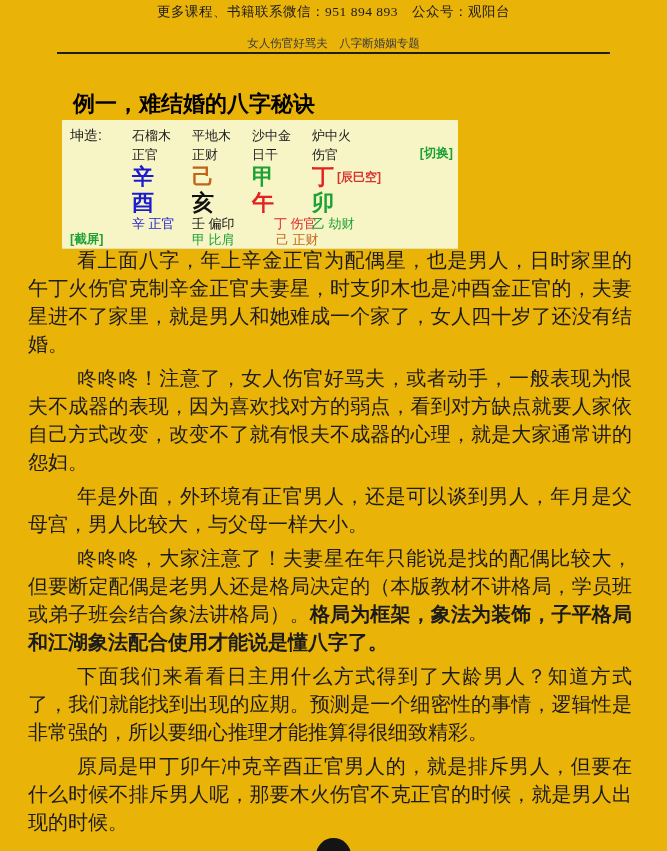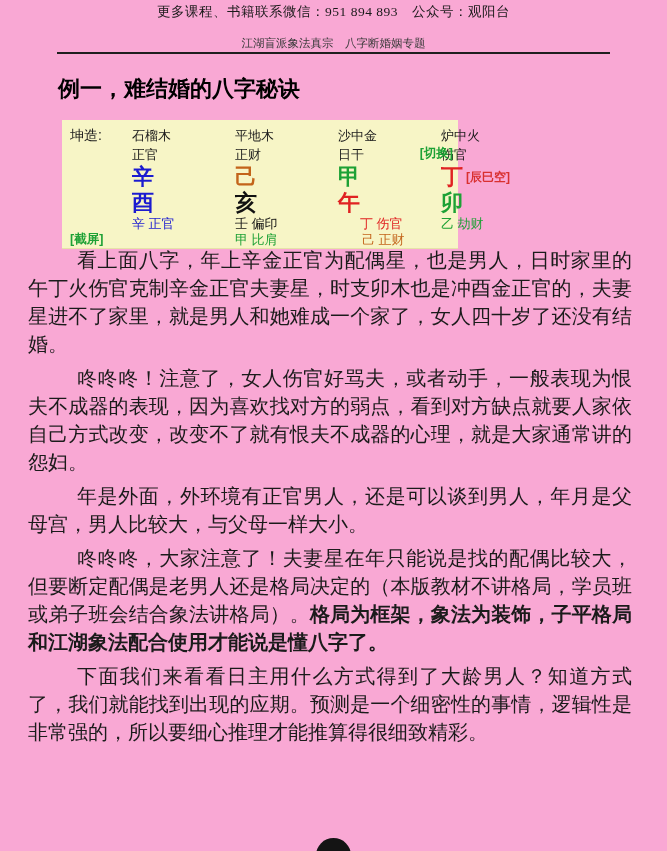--- a/index.html
+++ b/index.html
@@ -1,45 +1,45 @@
 <!DOCTYPE html>
 <html><head>
 <meta charset="utf-8">
 <style>
   html,body { margin:0; padding:0; background:#ffffff; }
   .page {
     position:relative; width:667px; height:851px; margin:0 auto;
-    background:#f9a8d4; overflow:hidden;
+    background:#eab308; overflow:hidden;
     font-family:"Liberation Sans","DejaVu Sans",sans-serif;
     color:#1b1b1b;
   }
   .hdr1 {
     position:absolute; top:3px; left:0; right:0; text-align:center;
     font-family:"Liberation Serif","DejaVu Serif",serif;
     font-size:13.5px; color:#1a1a1a; letter-spacing:0.5px;
   }
   .hdr2 {
     position:absolute; top:36px; left:0; right:0; text-align:center;
     font-size:11.5px; color:#3a3a3a;
   }
   .rule {
     position:absolute; top:52px; left:57px; width:553px; height:0;
     border-top:2px solid #1f1f1f;
   }
   .title {
-    position:absolute; top:74px; left:58px; margin:0;
+    position:absolute; top:74px; left:58px; margin:15px;
     font-size:22px; font-weight:bold; color:#000;text-align:right;
   }
   
   .bazi {
     position:absolute; top:120px; left:62px; width:396px; height:128px;
     background:#f7f5c6; border-bottom:1px solid #e6e3a8;
   }
   .kun { position:absolute; left:8px; top:7px; font-size:14px; color:#1c1c1c; }
-  .pillars { position:absolute; left:70px; top:6px; display:flex;gap:43px; }
+  .pillars { position:absolute; left:70px; top:6px; display:flex; }
   .pillar { width:60px; }
   .nayin,.role { font-size:13px; height:19px; line-height:19px; color:#1c1c1c; }
   .stem,.branch { font-size:22px; font-weight:bold; height:26px; display:flex; align-items:center; white-space:nowrap; }
   .hiddenline { font-size:13px; height:16px; line-height:16px; white-space:nowrap; }
   .voidtag { font-size:12px; font-weight:bold; margin-left:3px; }
   .tag { position:absolute; font-size:12.5px; font-weight:bold; }
   .tag-switch { right:5px; top:25px; }
   .tag-shot { left:8px; top:111px; }
   
   .article { position:absolute; top:248px; left:28px; width:604px;font-family:Liberation Mono, monospace; }
@@ -52,21 +52,21 @@
     position:absolute; top:838px; left:316px; width:35px; height:35px;
     border-radius:50%; background:#141414;
   }
 </style>
 </head>
 <body>
 
 <div class="page">
 
   <div class="hdr1">更多课程、书籍联系微信：951 894 893　公众号：观阳台</div>
-  <div class="hdr2">江湖盲派象法真宗　八字断婚姻专题</div>
+  <div class="hdr2">女人伤官好骂夫　八字断婚姻专题</div>
   <div class="rule"></div>
 
   <h1 class="title">例一，难结婚的八字秘诀</h1>
 
   <div class="bazi">
     <span class="kun">坤造:</span>
     <div class="pillars" id="pillars">
         <div class="pillar">
           <div class="nayin">石榴木</div>
           <div class="role">正官</div>
@@ -110,17 +110,18 @@
     <span class="tag tag-switch" id="tag-switch" style="color: rgb(29, 161, 53);">[切换]</span>
     <span class="tag tag-shot" id="tag-shot" style="color: rgb(29, 161, 53);">[截屏]</span>
   </div>
 
   <div class="article" id="article">
       <p><span>看上面八字，年上辛金正官为配偶星，也是男人，日时家里的午丁火伤官克制辛金正官夫妻星，时支卯木也是冲酉金正官的，夫妻星进不了家里，就是男人和她难成一个家了，女人四十岁了还没有结婚。</span></p>
       <p><span>咚咚咚！注意了，女人伤官好骂夫，或者动手，一般表现为恨夫不成器的表现，因为喜欢找对方的弱点，看到对方缺点就要人家依自己方式改变，改变不了就有恨夫不成器的心理，就是大家通常讲的怨妇。</span></p>
       <p><span>年是外面，外环境有正官男人，还是可以谈到男人，年月是父母宫，男人比较大，与父母一样大小。</span></p>
       <p><span>咚咚咚，大家注意了！夫妻星在年只能说是找的配偶比较大，但要断定配偶是老男人还是格局决定的（本版教材不讲格局，学员班或弟子班会结合象法讲格局）。</span><span class="b">格局为框架，象法为装饰，子平格局和江湖象法配合使用才能说是懂八字了。</span></p>
       <p><span>下面我们来看看日主用什么方式得到了大龄男人？知道方式了，我们就能找到出现的应期。预测是一个细密性的事情，逻辑性是非常强的，所以要细心推理才能推算得很细致精彩。</span></p>
+      <p><span>原局是甲丁卯午冲克辛酉正官男人的，就是排斥男人，但要在什么时候不排斥男人呢，那要木火伤官不克正官的时候，就是男人出现的时候。</span></p>
     </div>
 
   <div class="seal"></div>
 
 </div>
 
 </body></html>

